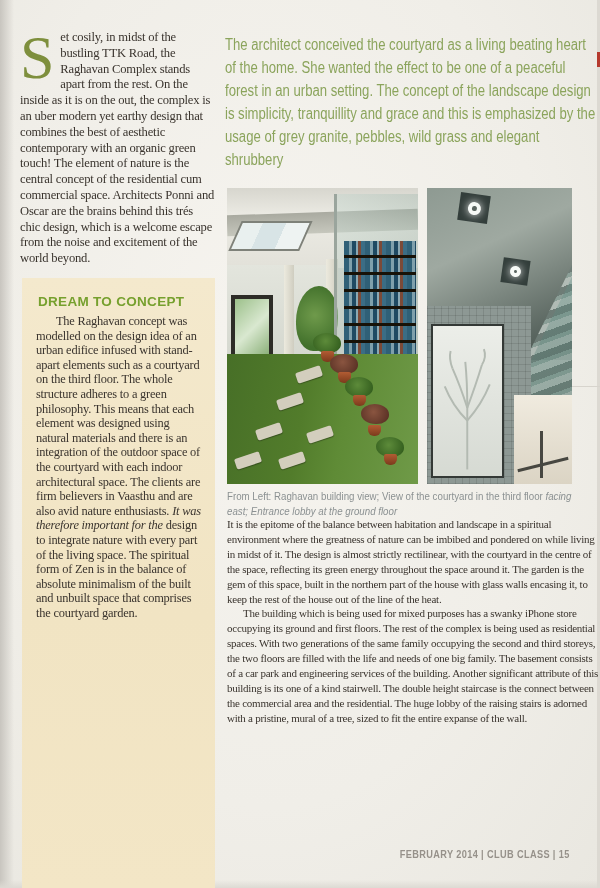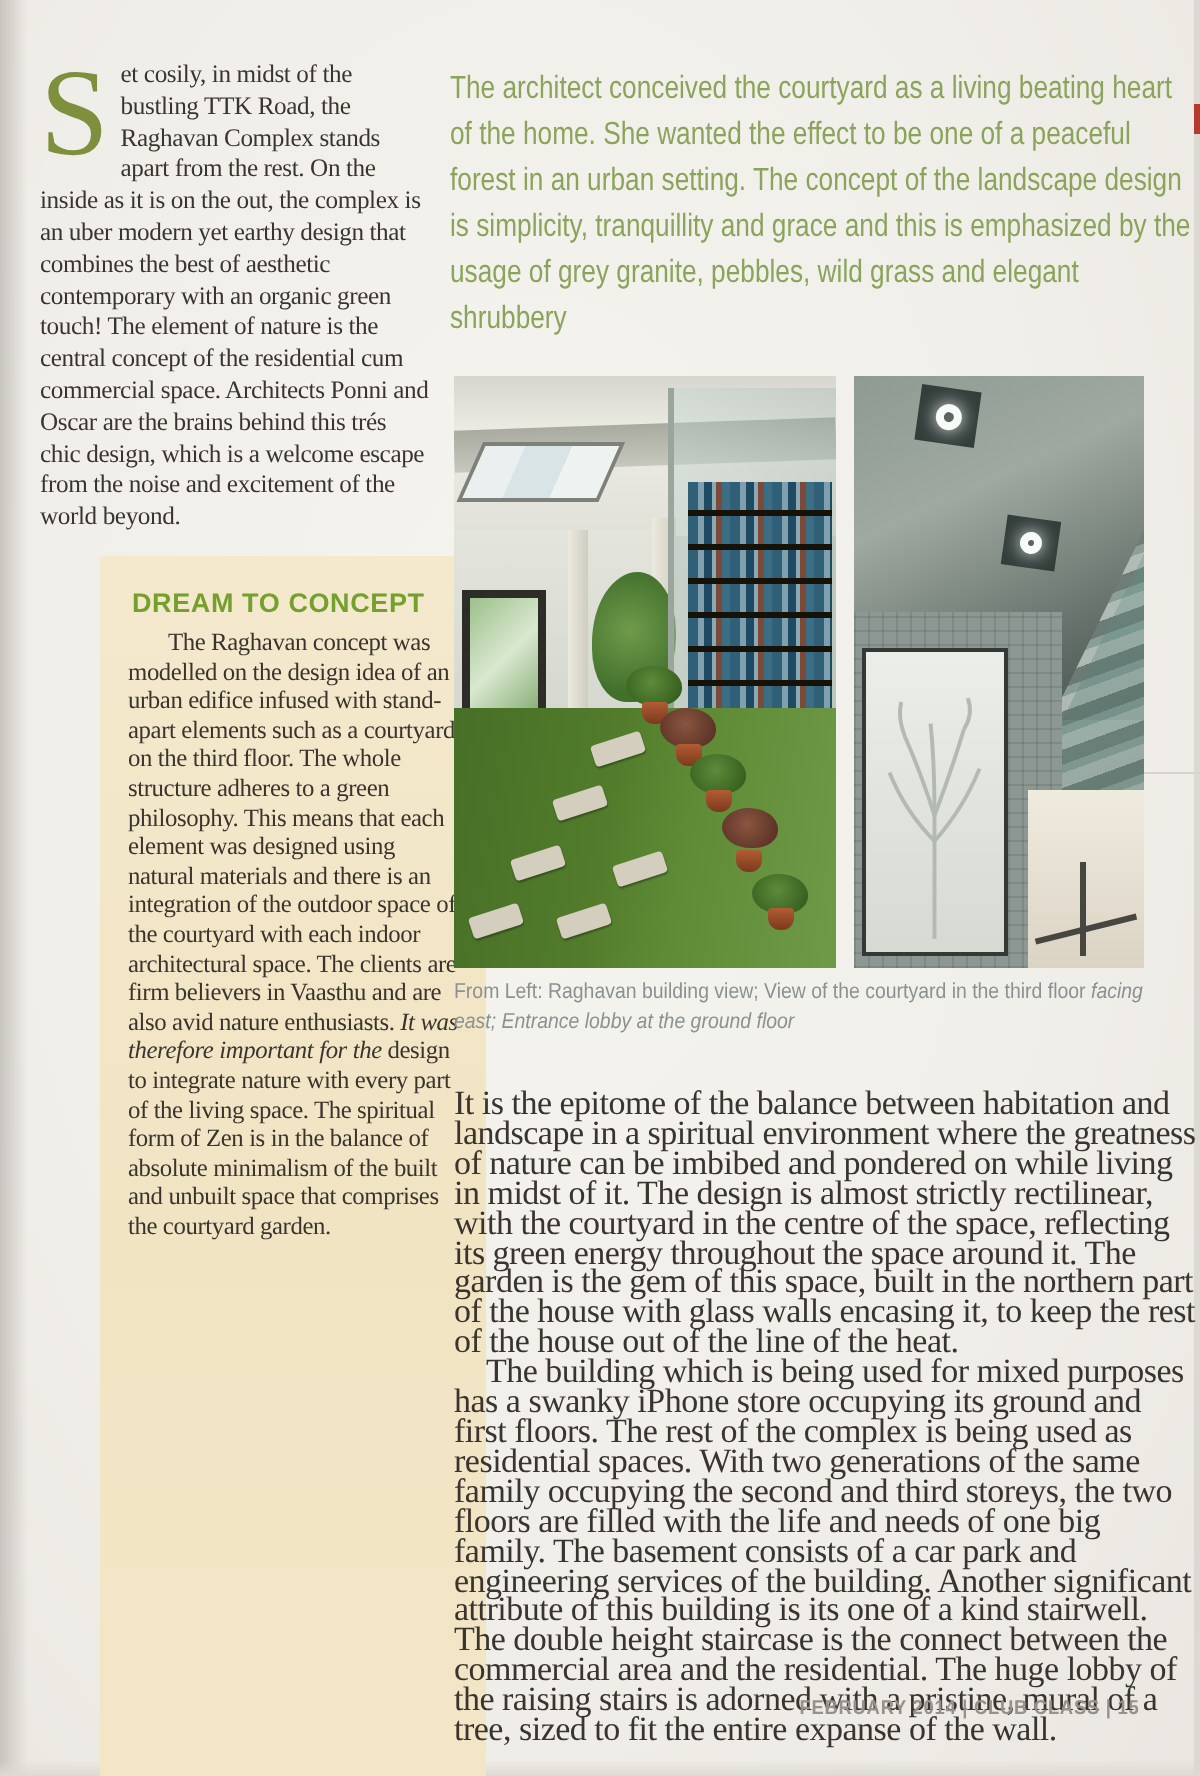--- a/index.html
+++ b/index.html
@@ -36,21 +36,20 @@
     position:absolute; left:225px; top:33px; width:456px;
     transform:scaleX(0.82); transform-origin:0 0;
     font-family:"Liberation Sans", sans-serif;
     font-size:16px; line-height:23px; font-weight:500;
   }
 
   
   .sidebar {
     position:absolute; left:22px; top:278px; width:193px; height:610px;
     background:linear-gradient(180deg,#f4e9cd 0%, #f1e4c3 55%, #f3e6c6 100%);
-    margin-left:28px;
   }
   .sb-heading {
     position:absolute; left:16px; top:16px;
     font-family:"Liberation Sans", sans-serif; font-weight:bold;
     font-size:13.5px; letter-spacing:0.3px;
   }
   .sb-p {
     position:absolute; left:14px; top:36px; width:166px;
     font-size:12.4px; line-height:14.6px; letter-spacing:-0.2px;
     text-indent:20px;
@@ -128,22 +127,22 @@
 
   
   .caption {
     position:absolute; left:227px; top:489px; width:400px;
     transform:scaleX(0.90); transform-origin:0 0;
     font-family:"Liberation Sans", sans-serif; font-size:10.8px; line-height:15px;
     color:#8b9192;
   }
   .caption .it { font-style:italic; }
   .article {
-    position:absolute; left:227px; top:545px; width:372px;
-    font-size:17px; line-height:14.9px; letter-spacing:-0.25px;
+    position:absolute; left:227px; top:517px; width:372px;
+    font-size:11px; line-height:14.9px; letter-spacing:-0.25px;
   }
   .article p + p { text-indent:16px; }
   .footer {
     position:absolute; right:30px; top:849px;
     transform:scaleX(0.92); transform-origin:100% 0;
     font-family:"Liberation Sans", sans-serif; font-size:10px; letter-spacing:0.4px;
     color:#96918a; font-weight:bold;
   }
 </style>
 </head>

